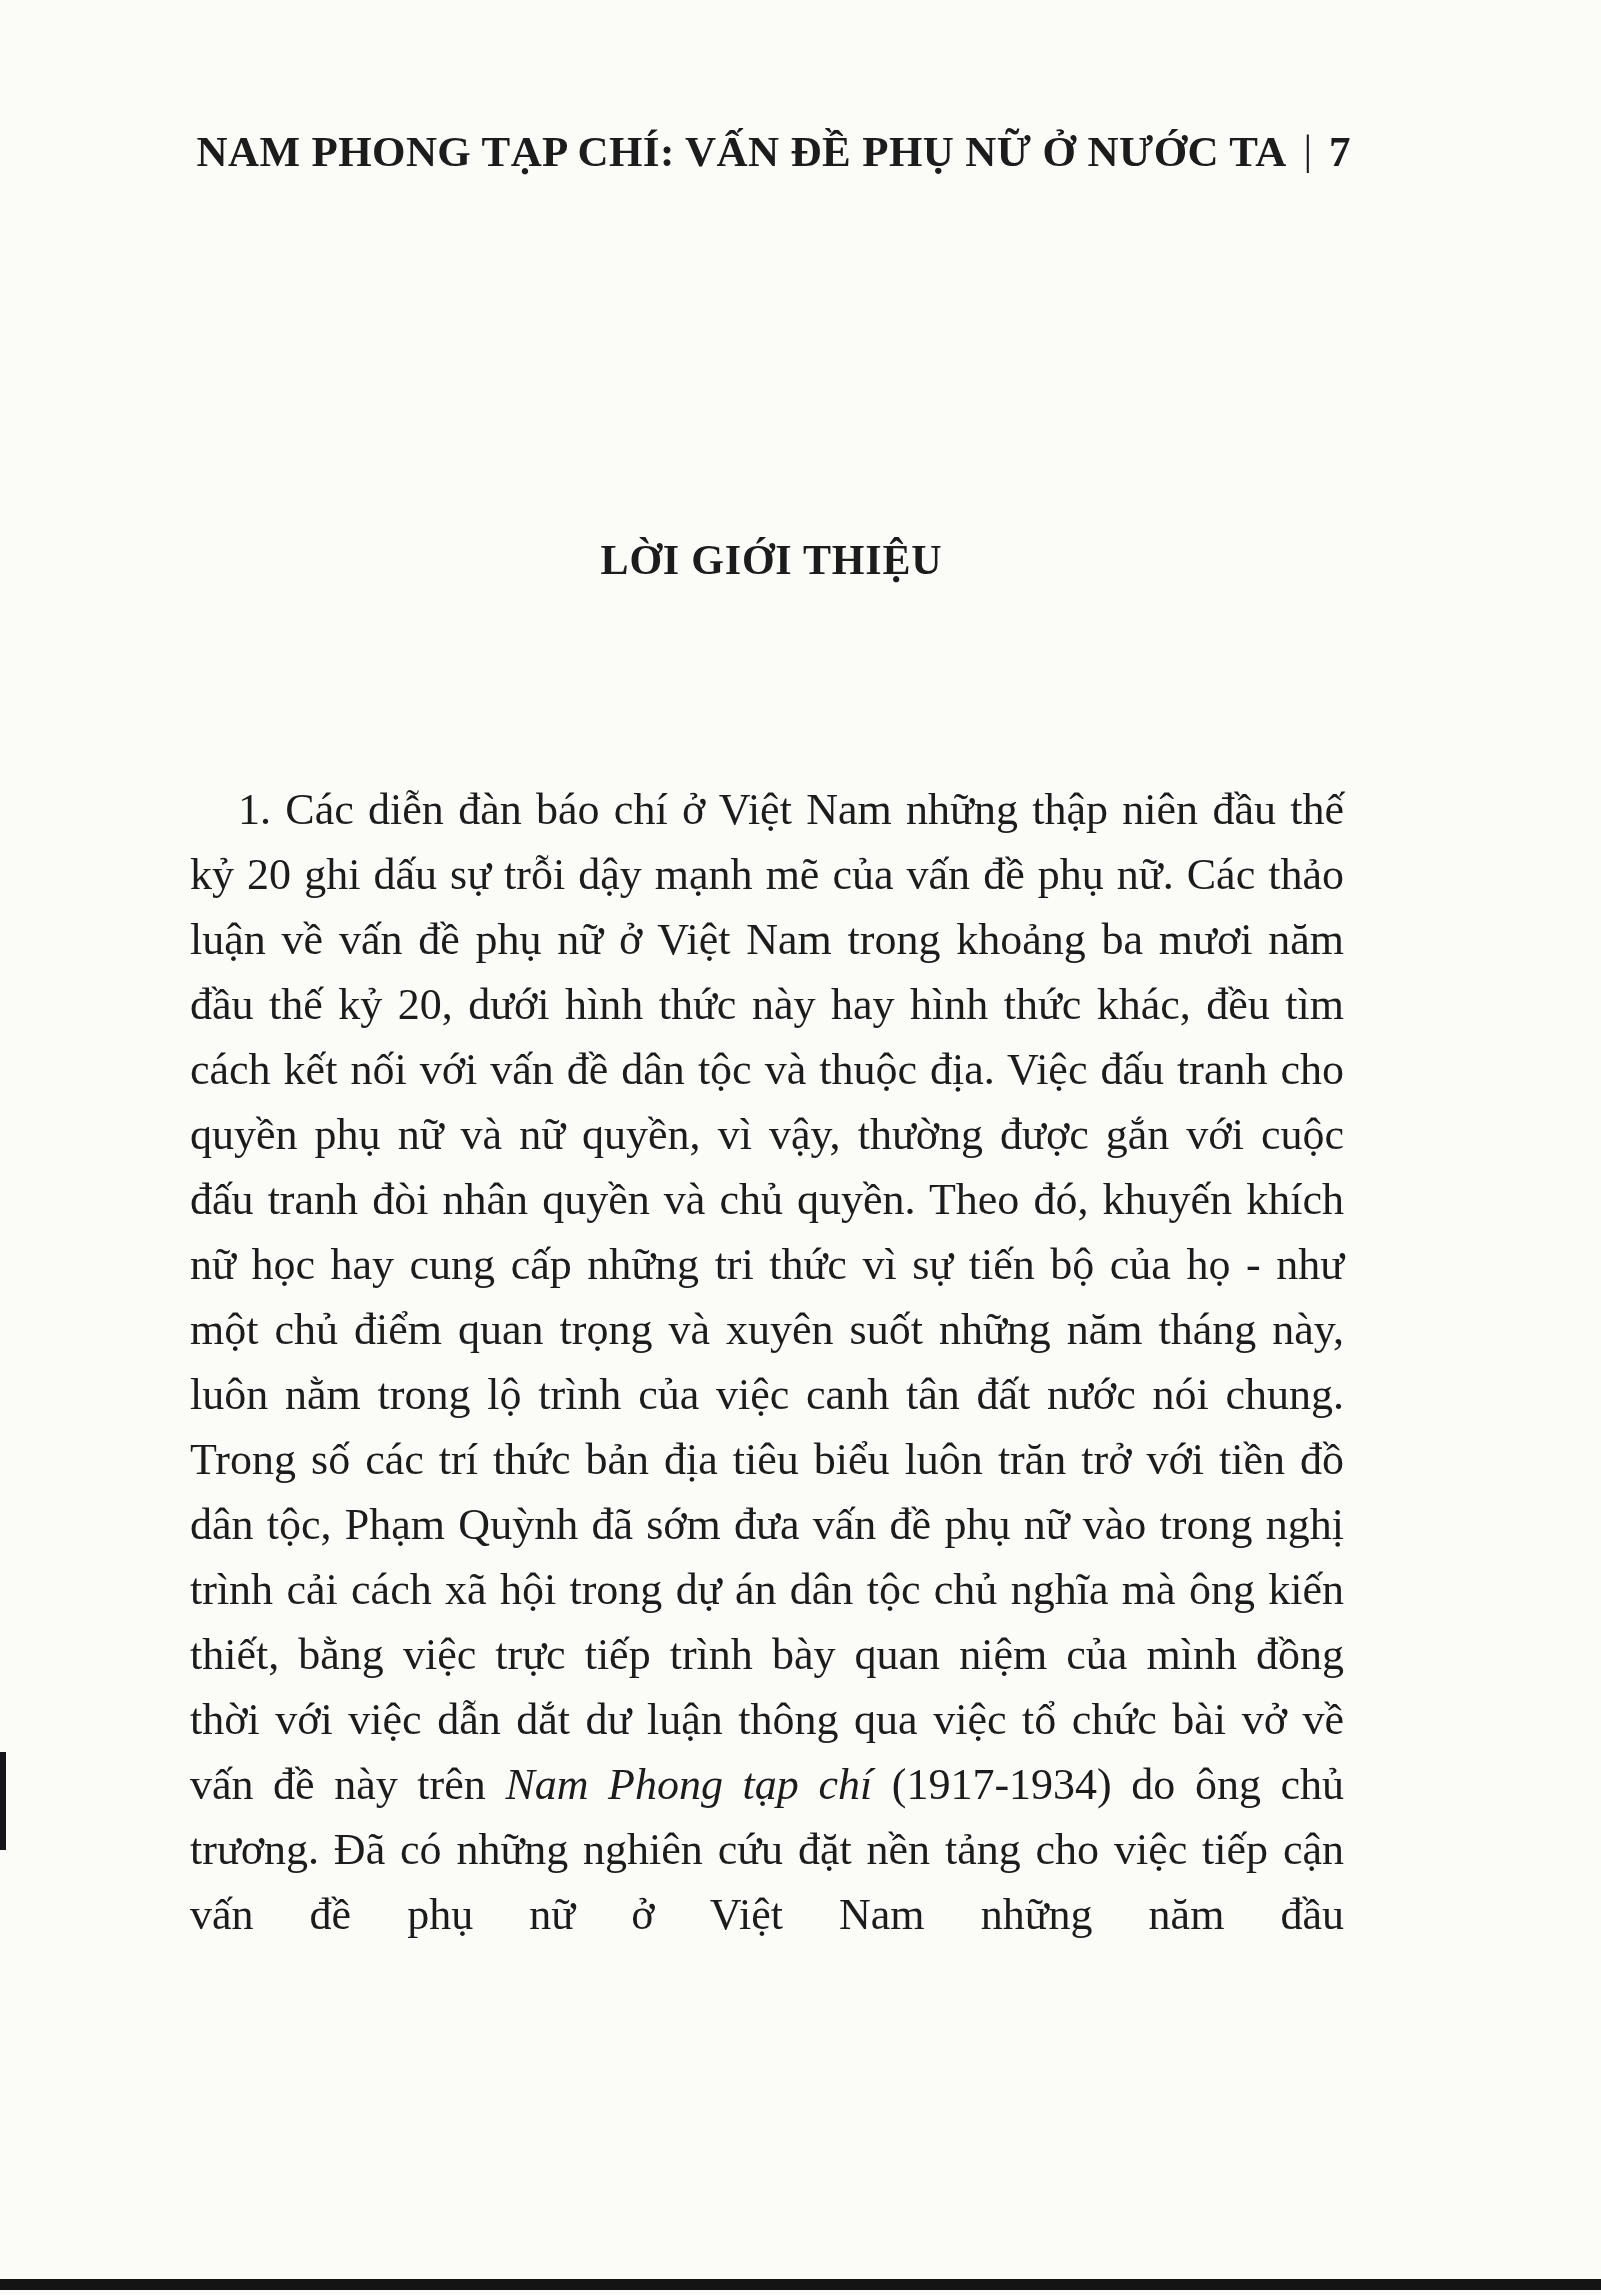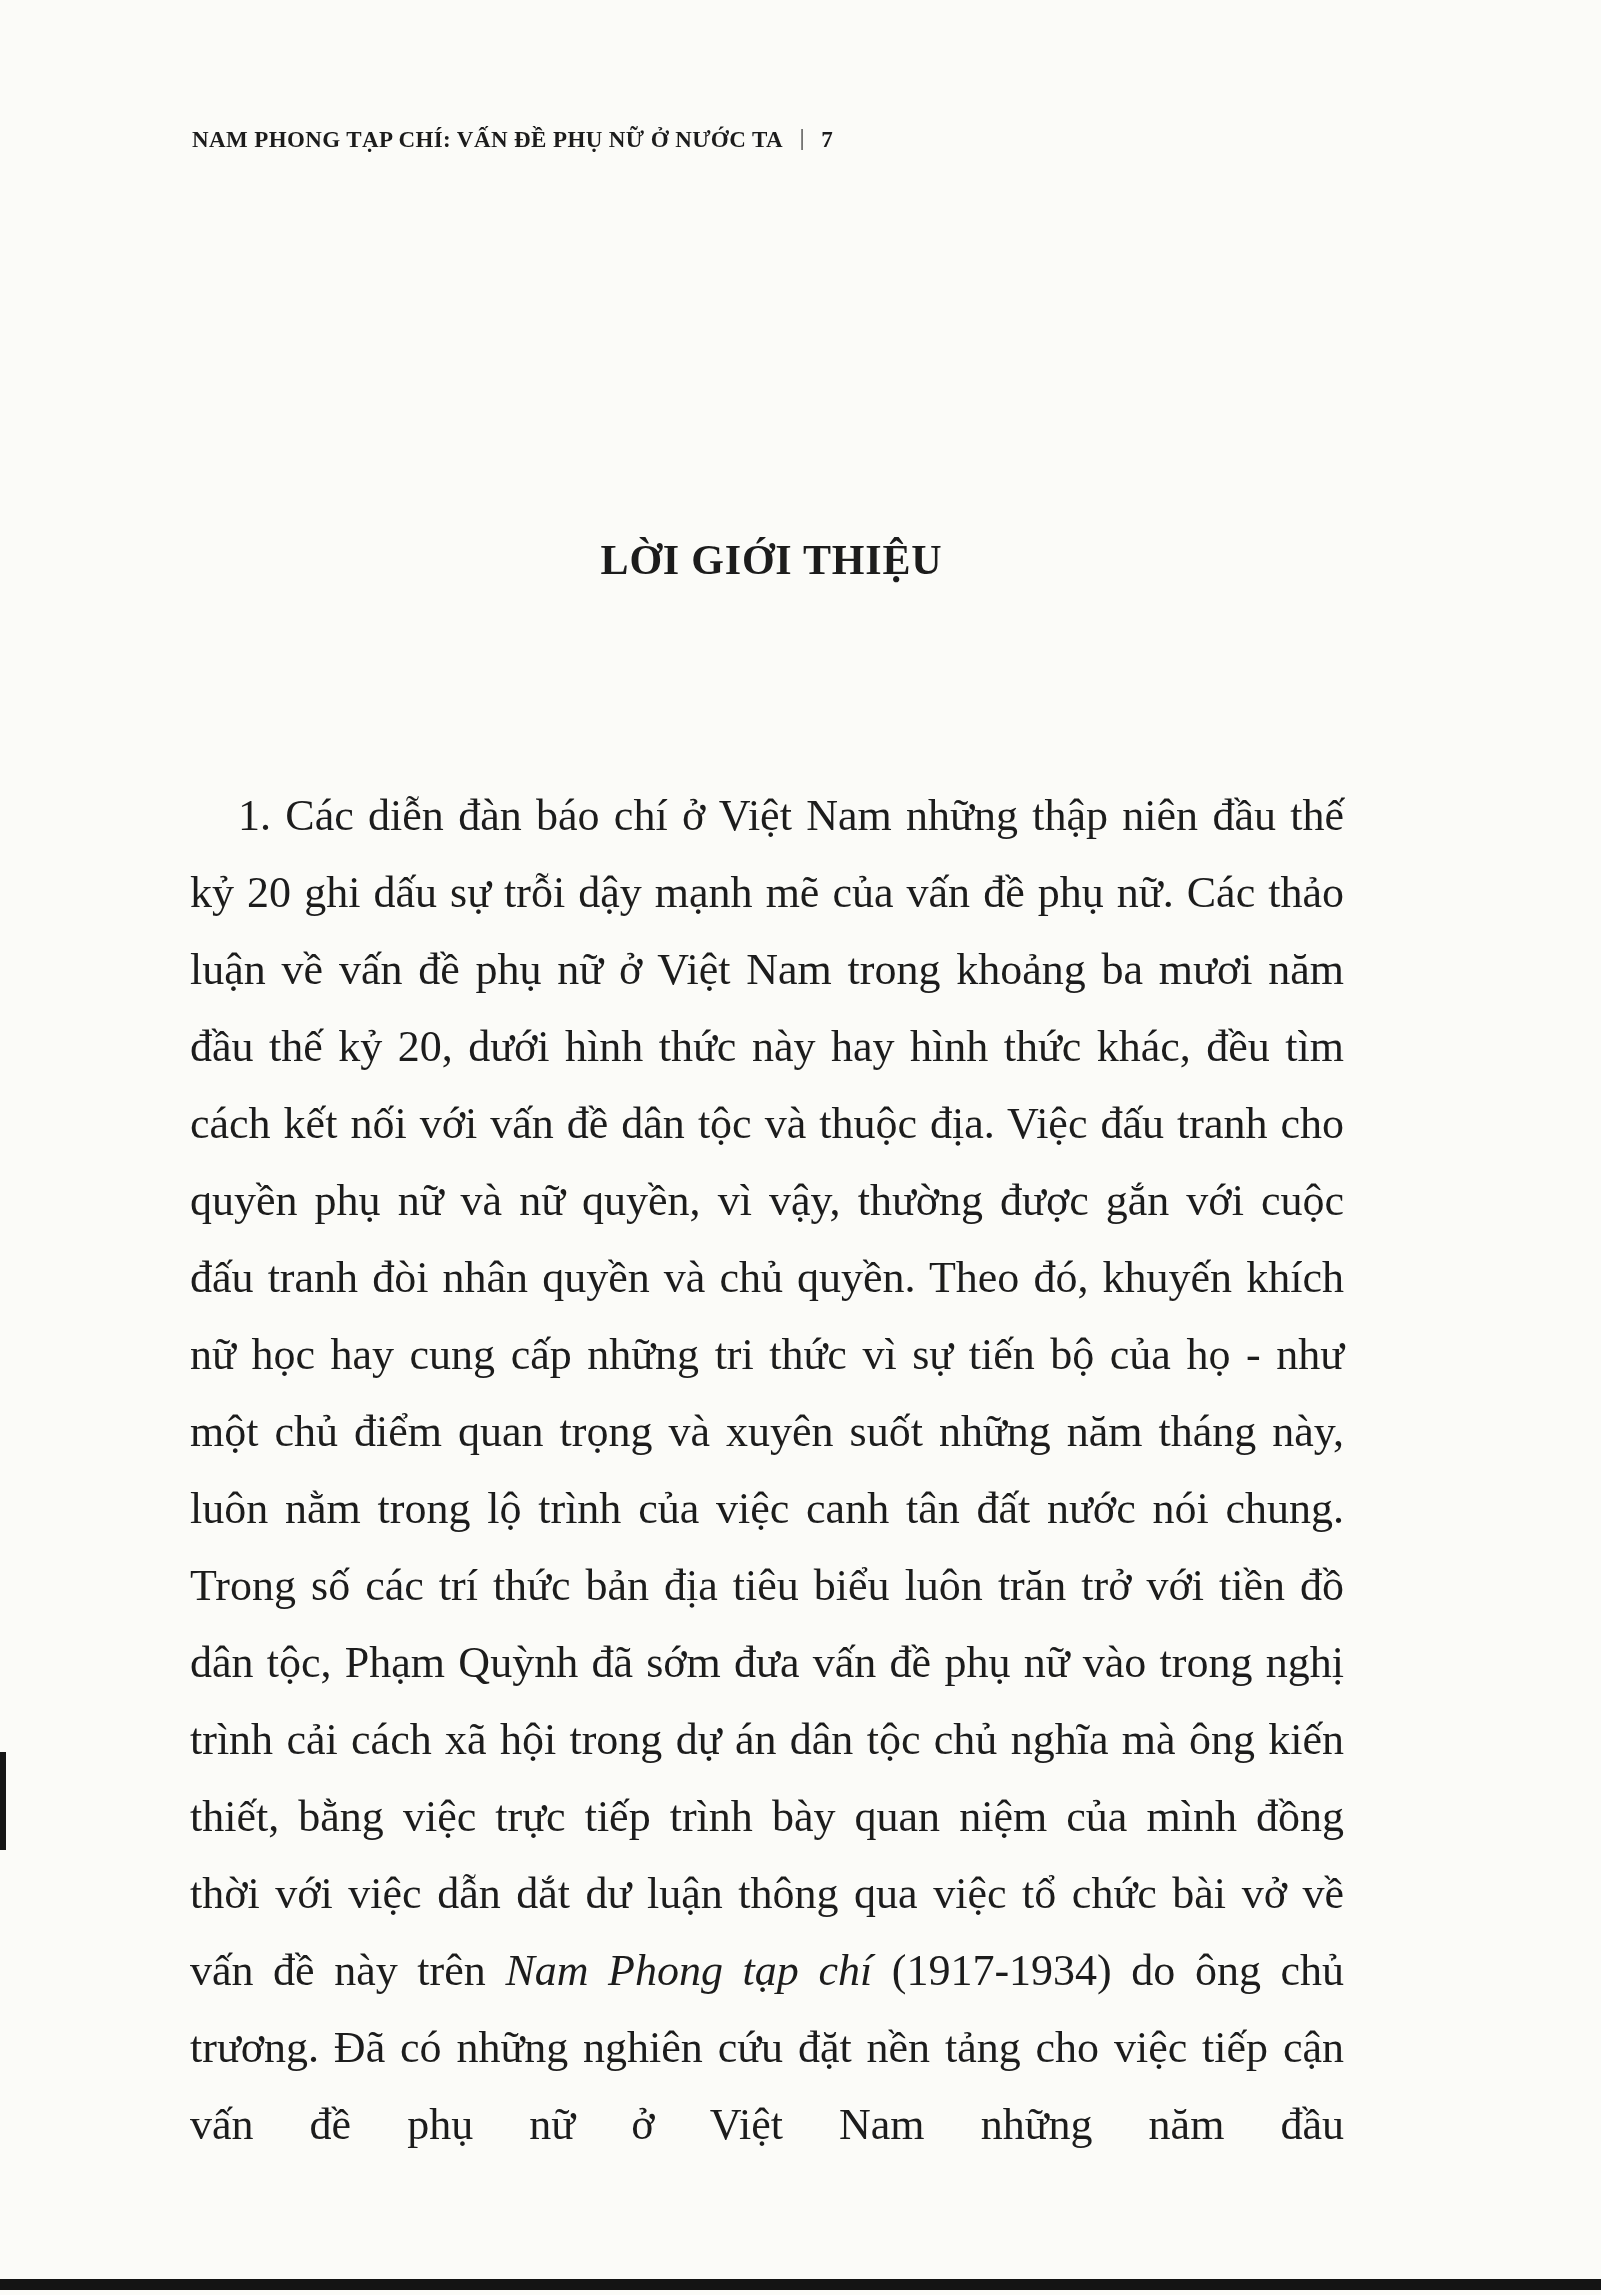--- a/index.html
+++ b/index.html
@@ -15,22 +15,22 @@
     background: #fbfbf8;
     color: #1c1c1c;
     font-family: "Liberation Serif", "DejaVu Serif", serif;
     overflow: hidden;
   }
   .running-head {
     position: absolute;
     top: 127px;
     left: 192px;
     width: 1159px;
-    text-align: left;
-    font-size: 23px;
+    text-align: right;
+    font-size: 43px;
     font-weight: 600;
     letter-spacing: 0.4px;
     white-space: nowrap;
   }
   .running-head .sep {
     font-weight: 400;
     margin: 0 16.7px;
     position: relative;
     top: -1.7px;
   }
@@ -45,21 +45,21 @@
     font-weight: 700;
     letter-spacing: 0.8px;
   }
   .body-text {
     position: absolute;
     top: 777px;
     left: 190px;
     width: 1154px;
     margin: 0;
     font-size: 44px;
-    line-height: 77px;
+    line-height: 65px;
     text-align: justify;
     text-align-last: justify;
     text-indent: 48px;
     word-spacing: 0.8px;
   }
   .body-text em {
     font-style: italic;
   }
   
   .scan-mark-left {

